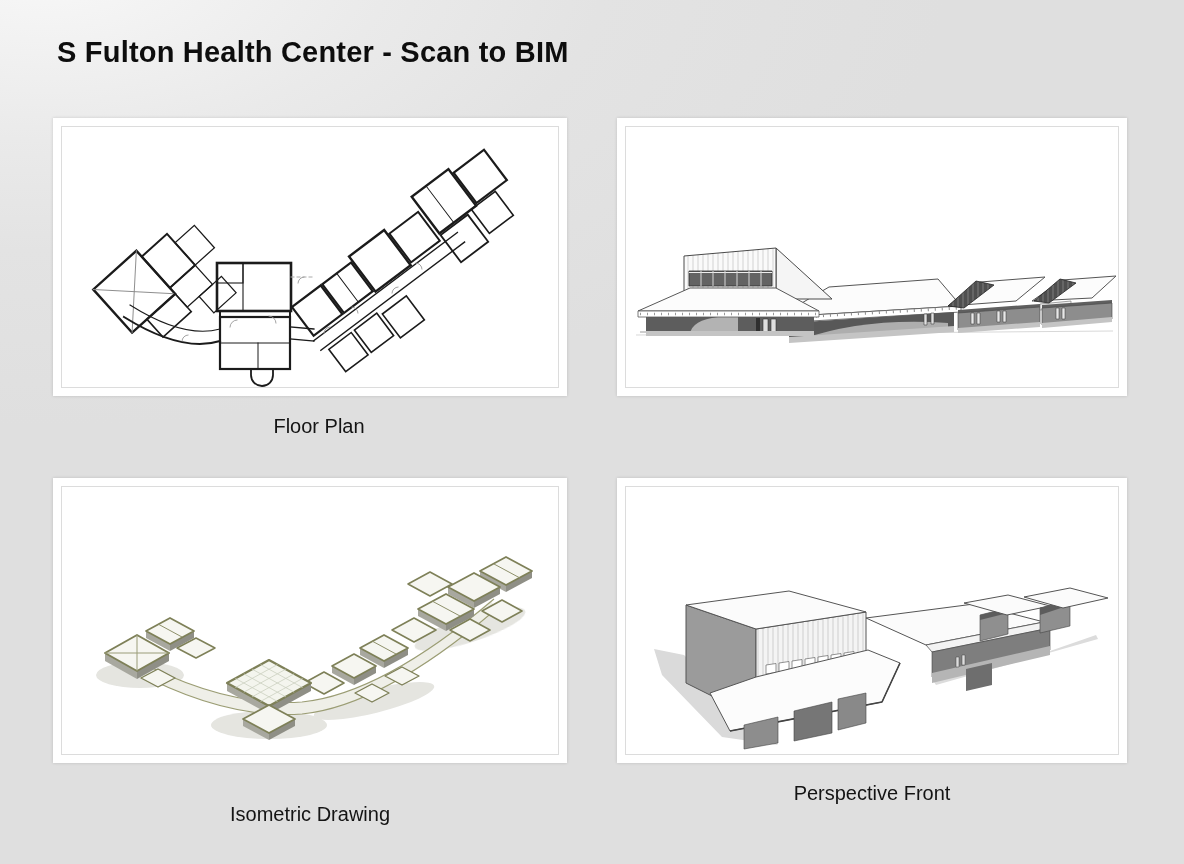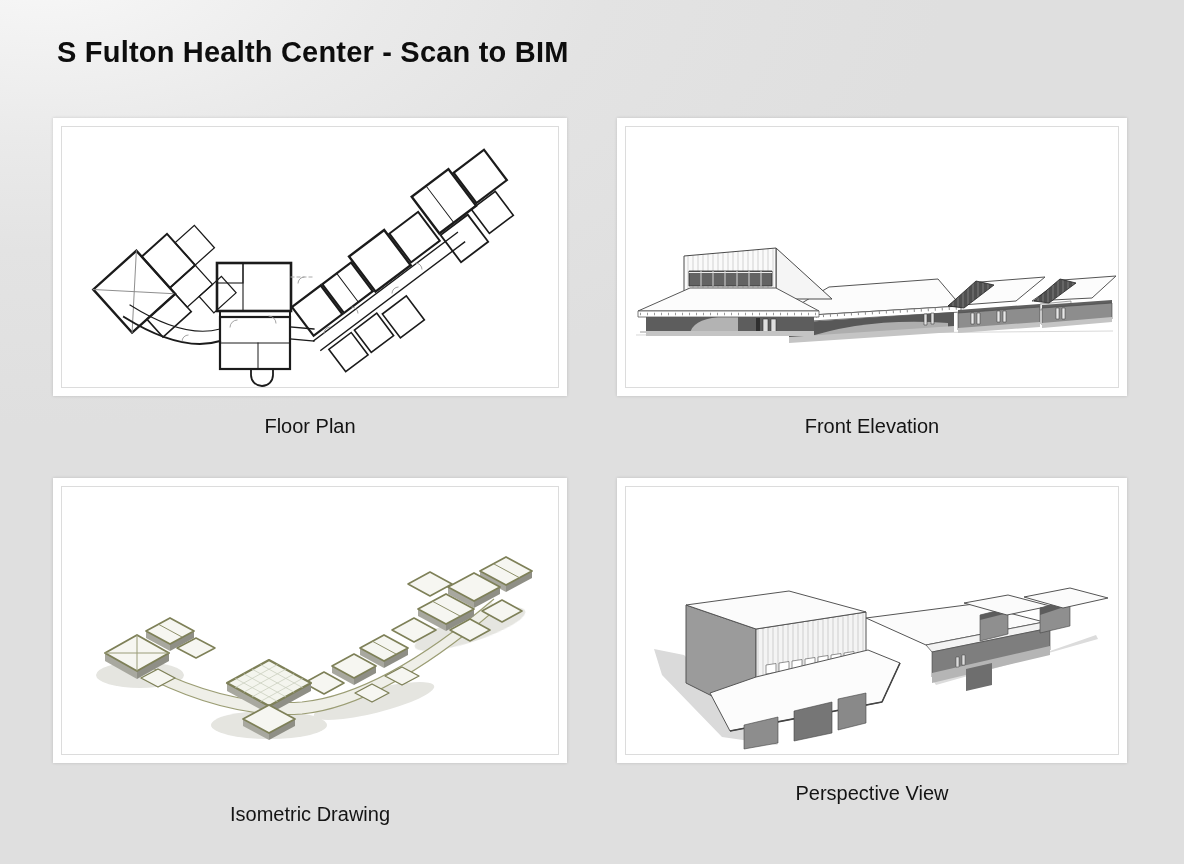--- a/index.html
+++ b/index.html
@@ -24,21 +24,21 @@
     width:100%;height:100%;background:#fff;border:1px solid #dcdcdc;overflow:hidden;
   }
   .panel-inner svg{display:block;width:100%;height:100%}
   .p1{left:53px;top:118px;width:514px;height:278px}
   .p2{left:617px;top:118px;width:510px;height:278px}
   .p3{left:53px;top:478px;width:514px;height:285px}
   .p4{left:617px;top:478px;width:510px;height:285px}
   .caption{
     position:absolute;text-align:center;font-size:20px;line-height:28px;color:#141414;
   }
-  .c1{left:53px;top:412px;width:514px}
+  .c1{left:62px;top:412px;width:514px}
   .c2{left:617px;top:412px;width:510px}
   .c3{left:53px;top:800px;width:514px}
   .c4{left:617px;top:779px;width:510px}
 </style>
 </head>
 <body>
 
 <div class="stage">
 
   <h1 class="title">S Fulton Health Center - Scan to BIM</h1>
@@ -177,21 +177,20 @@
             <polygon points="416,178 486,173 486,178 416,183" fill="#5f5f5f"></polygon>
             <polygon points="416,181 486,176 486,192 416,198" fill="#8d8d8d" stroke="#444" stroke-width="0.6"></polygon>
             <rect x="430" y="181" width="3" height="11" fill="#e8e8e8" stroke="#333" stroke-width="0.5"></rect>
             <rect x="436" y="181" width="3" height="11" fill="#e8e8e8" stroke="#333" stroke-width="0.5"></rect>
             <polygon points="416,196 486,190 486,195 416,201" fill="#c4c4c4"></polygon>
           </g>
         </g>
       </svg>
     </div>
   </figure>
-  <figcaption class="caption c2">Front Elevation</figcaption>
 
   <figure class="panel p3">
     <div class="panel-inner">
       <svg viewBox="0 0 496 267">
         <g fill="#dcdcd6" opacity="0.75">
           <ellipse cx="78" cy="188" rx="44" ry="13"></ellipse>
           <ellipse cx="207" cy="238" rx="58" ry="14"></ellipse>
           <ellipse cx="312" cy="214" rx="62" ry="12" transform="rotate(-14 312 214)"></ellipse>
           <ellipse cx="408" cy="142" rx="58" ry="13" transform="rotate(-18 408 142)"></ellipse>
         </g>
@@ -314,15 +313,15 @@
             <polygon points="84,206 130,190 242,163 274,176 256,215 104,244" fill="#fcfcfc" stroke="#555" stroke-width="1"></polygon>
             <polyline points="104,244 256,215 274,176" fill="none" stroke="#444" stroke-width="1.6"></polyline>
             <polygon points="118,238 152,230 152,256 118,262" fill="#8d8d8d" stroke="#444" stroke-width="0.6"></polygon>
             <polygon points="168,224 206,215 206,246 168,254" fill="#767676" stroke="#444" stroke-width="0.6"></polygon>
             <polygon points="212,212 240,206 240,236 212,243" fill="#898989" stroke="#444" stroke-width="0.6"></polygon>
           </g>
         </g>
       </svg>
     </div>
   </figure>
-  <figcaption class="caption c4">Perspective View</figcaption>
+  <figcaption class="caption c4">Perspective Front</figcaption>
 
 </div>
 
 </body></html>

